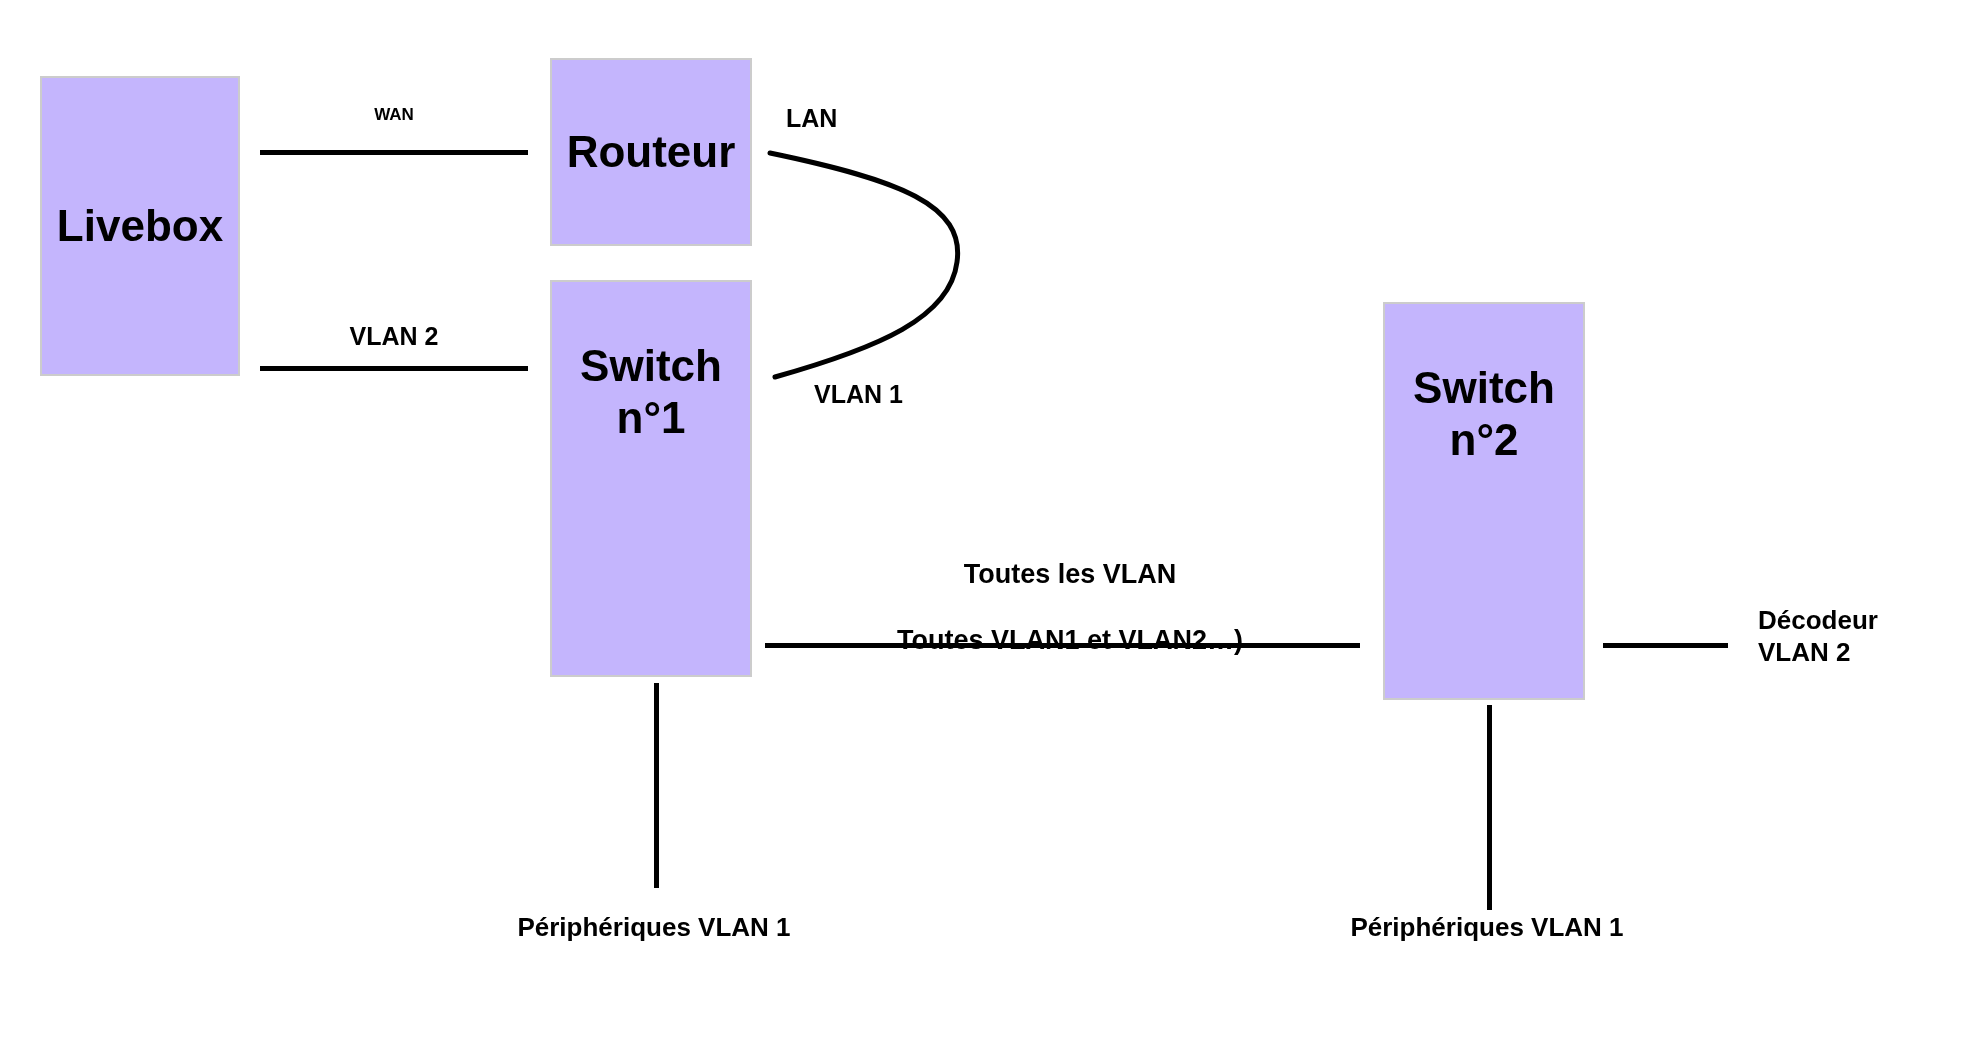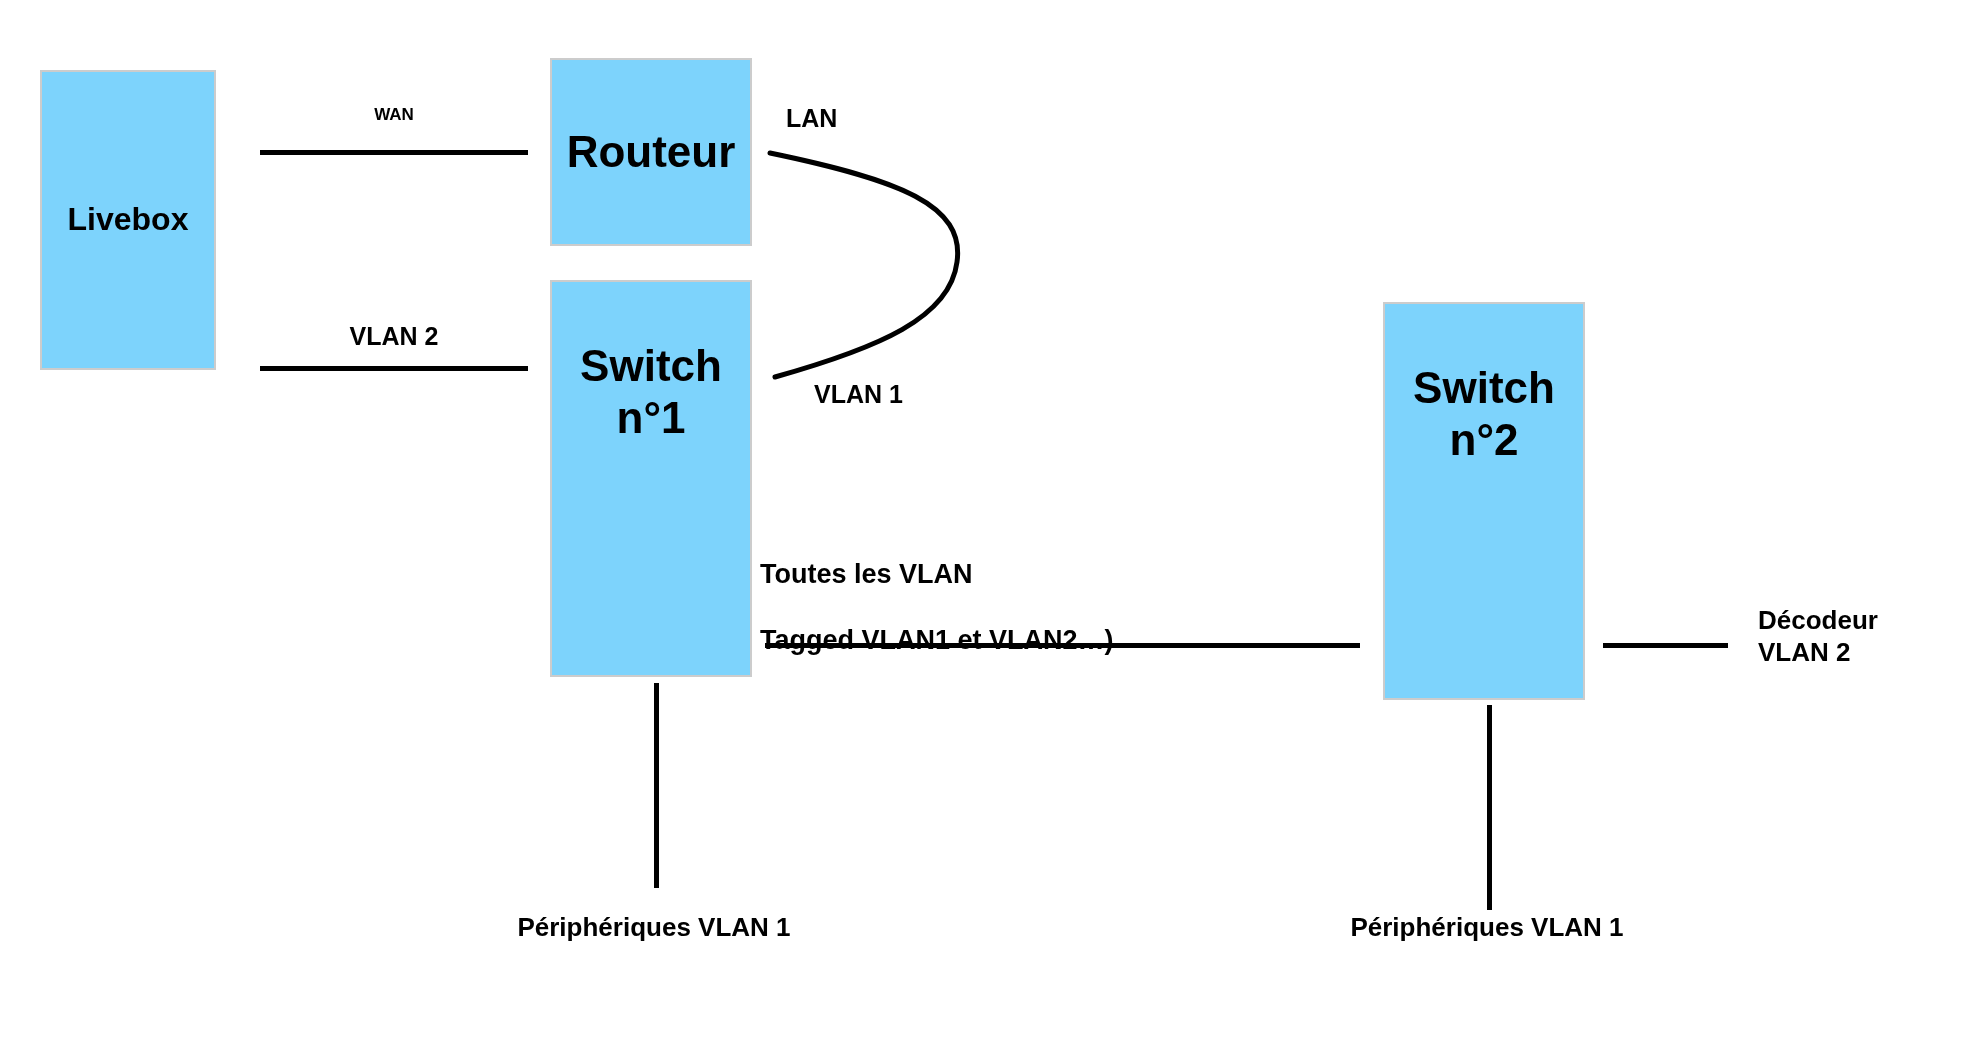--- a/index.html
+++ b/index.html
@@ -14,21 +14,21 @@
     position: relative;
     width: 1978px;
     height: 1060px;
     background: #ffffff;
     overflow: hidden;
   }
   .node-box {
     position: absolute;
     box-sizing: border-box;
     border: 2px solid #cccccc;
-    background: #7dd3fc;
+    background: #c4b5fd;
     display: flex;
     align-items: center;
     justify-content: center;
     text-align: center;
     color: #000000;
     font-weight: bold;
     line-height: 1.18;
   }
   .node-label {
     display: block;
@@ -62,21 +62,21 @@
     background-size: 11px 4px;
     background-position: left bottom 1px;
     padding-bottom: 4px;
   }
 </style>
 </head>
 <body>
 
 <div id="canvas">
 
-  <div class="node-box" style="left:40px; top:70px; width:176px; height:300px; font-size:32px;">
+  <div class="node-box" style="left:40px; top:76px; width:200px; height:300px; font-size:44px;">
     <span class="node-label">Livebox</span>
   </div>
 
   <div class="node-box" style="left:550px; top:58px; width:202px; height:188px; font-size:44px;">
     <span class="node-label">Routeur</span>
   </div>
 
   <div class="node-box" style="left:550px; top:280px; width:202px; height:397px; font-size:44px; align-items:flex-start; padding-top:58px;">
     <span class="node-label">Switch
 n°1</span>
@@ -104,23 +104,23 @@
   </svg>
 
   <div class="edge-label" style="left:260px; top:105px; width:268px; text-align:center; font-size:17px;">WAN</div>
 
   <div class="edge-label" style="left:260px; top:321px; width:268px; text-align:center; font-size:25px;">VLAN 2</div>
 
   <div class="edge-label" style="left:786px; top:103px; font-size:25px;">LAN</div>
 
   <div class="edge-label" style="left:778px; top:379px; font-size:25px;margin-left:36px;">VLAN 1</div>
 
-  <div class="edge-label" style="left:760px; top:525px; width:620px; text-align:left; font-size:27px;">
+  <div class="edge-label" style="left:760px; top:525px; width:620px; text-align:center; font-size:27px;">
     <div>Toutes les VLAN</div>
-    <div>Tagged VLAN1 et VLAN2…)</div>
+    <div>Toutes VLAN1 et VLAN2…)</div>
   </div>
 
   <div class="edge-label" style="left:1758px; top:605px; font-size:26px; text-align:left;">Décodeur
 VLAN 2</div>
 
   <div class="edge-label" style="left:454px; top:912px; width:400px; text-align:center; font-size:26px;">Périphériques VLAN 1</div>
 
   <div class="edge-label" style="left:1287px; top:912px; width:400px; text-align:center; font-size:26px;">Périphériques VLAN 1</div>
 
 </div>

